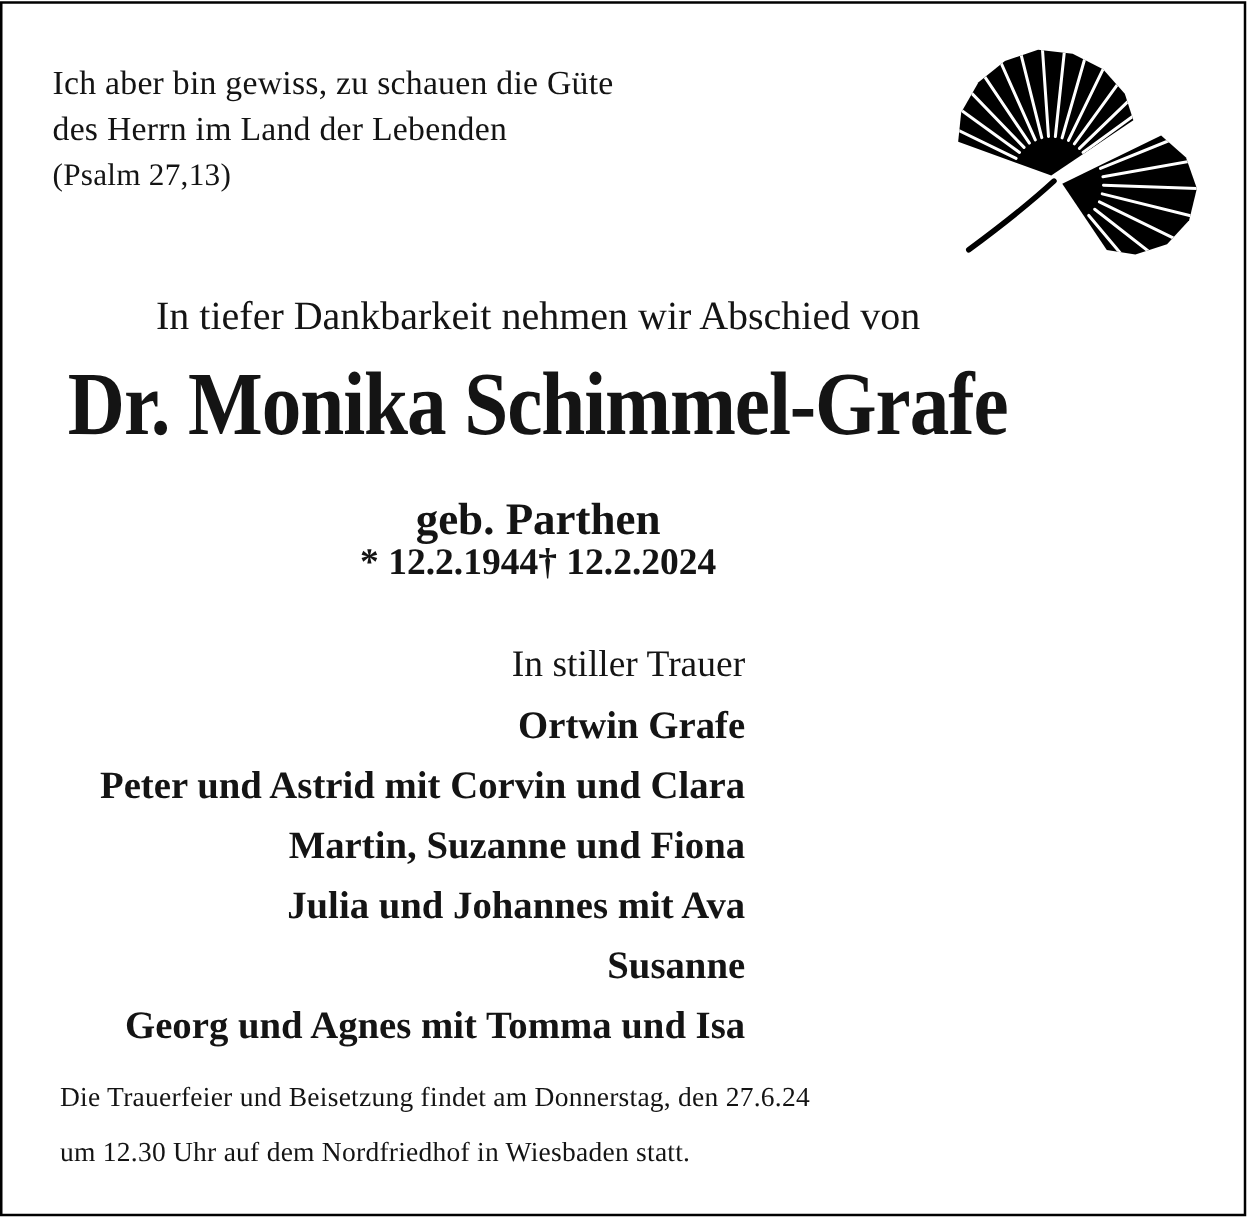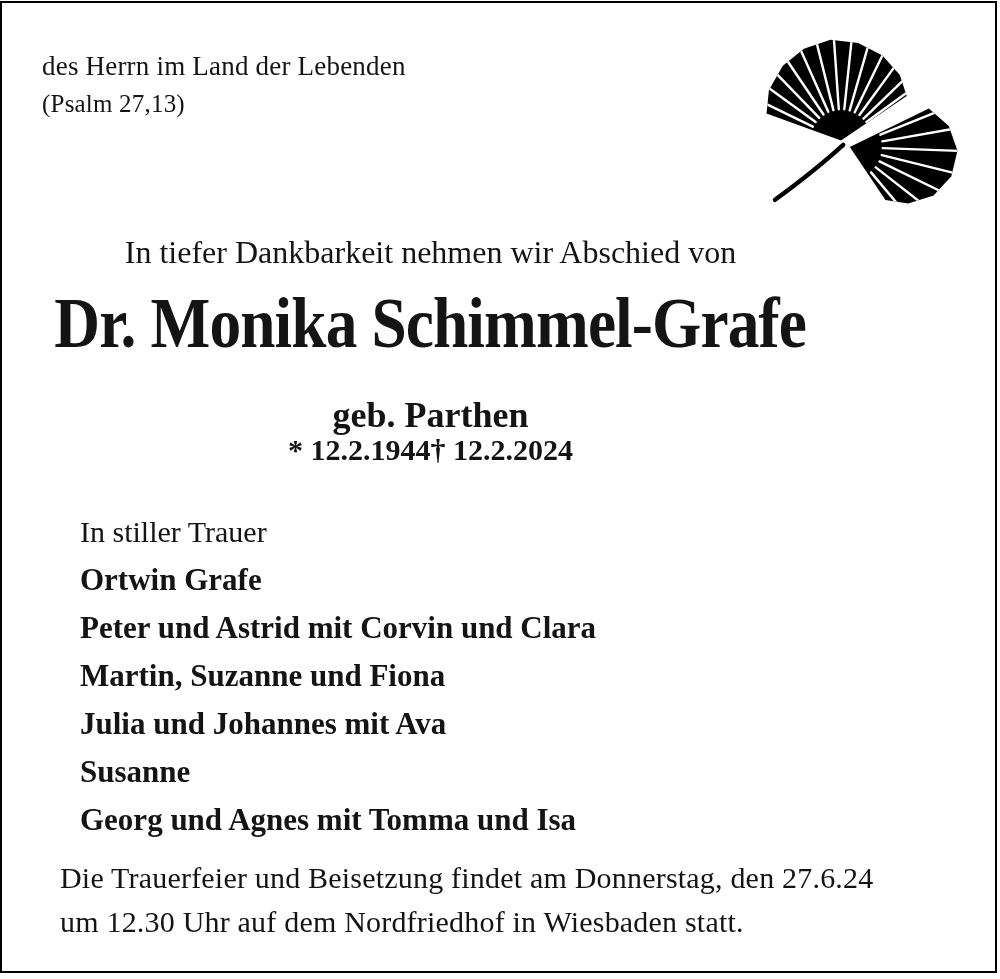--- a/index.html
+++ b/index.html
@@ -73,41 +73,43 @@
     font-weight: bold;
   }
   
   .mourners {
     position: absolute;
     left: 80px;
     top: 508px;
     font-size: 31px;
     line-height: 48px;
     white-space: nowrap;
+    text-align: right;
   }
   .mourners .lead { font-weight: normal; font-size: 30px; }
   .mourners .mourner-name { font-weight: bold; }
   
   .funeral {
     position: absolute;
-    left: 60px;
+    left: 48px;
     top: 856px;
     width: 940px;
-    font-size: 30px;
+    font-size: 22px;
     line-height: 44px;
     letter-spacing: 0.2px;
     white-space: nowrap;
   }
 </style>
 </head>
 <body>
 
 <div class="frame"></div>
 
 <div class="psalm">
+  <div>Ich aber bin gewiss, zu schauen die Güte</div>
   <div>des Herrn im Land der Lebenden</div>
   <div class="citation">(Psalm 27,13)</div>
 </div>
 
 <svg class="leaf" viewBox="-18 40 200 165" preserveAspectRatio="xMidYMid meet" aria-hidden="true">
   <defs>
     <clipPath id="lobes">
       <path d="M72 142 L4.3 117.4 L6.5 96.1 L19.1 74.2 L38.3 58.6 L62.4 50.5 L87.6 53.4 L109.7 64.7 L125.5 82.5 L131.7 101.7 Z"></path>
       <path d="M80 148 L151.9 112.9 L170 128.9 L177.9 151.4 L172.3 174.5 L156.2 192 L133.2 199.4 L112.4 196.1 Z"></path>
     </clipPath>

